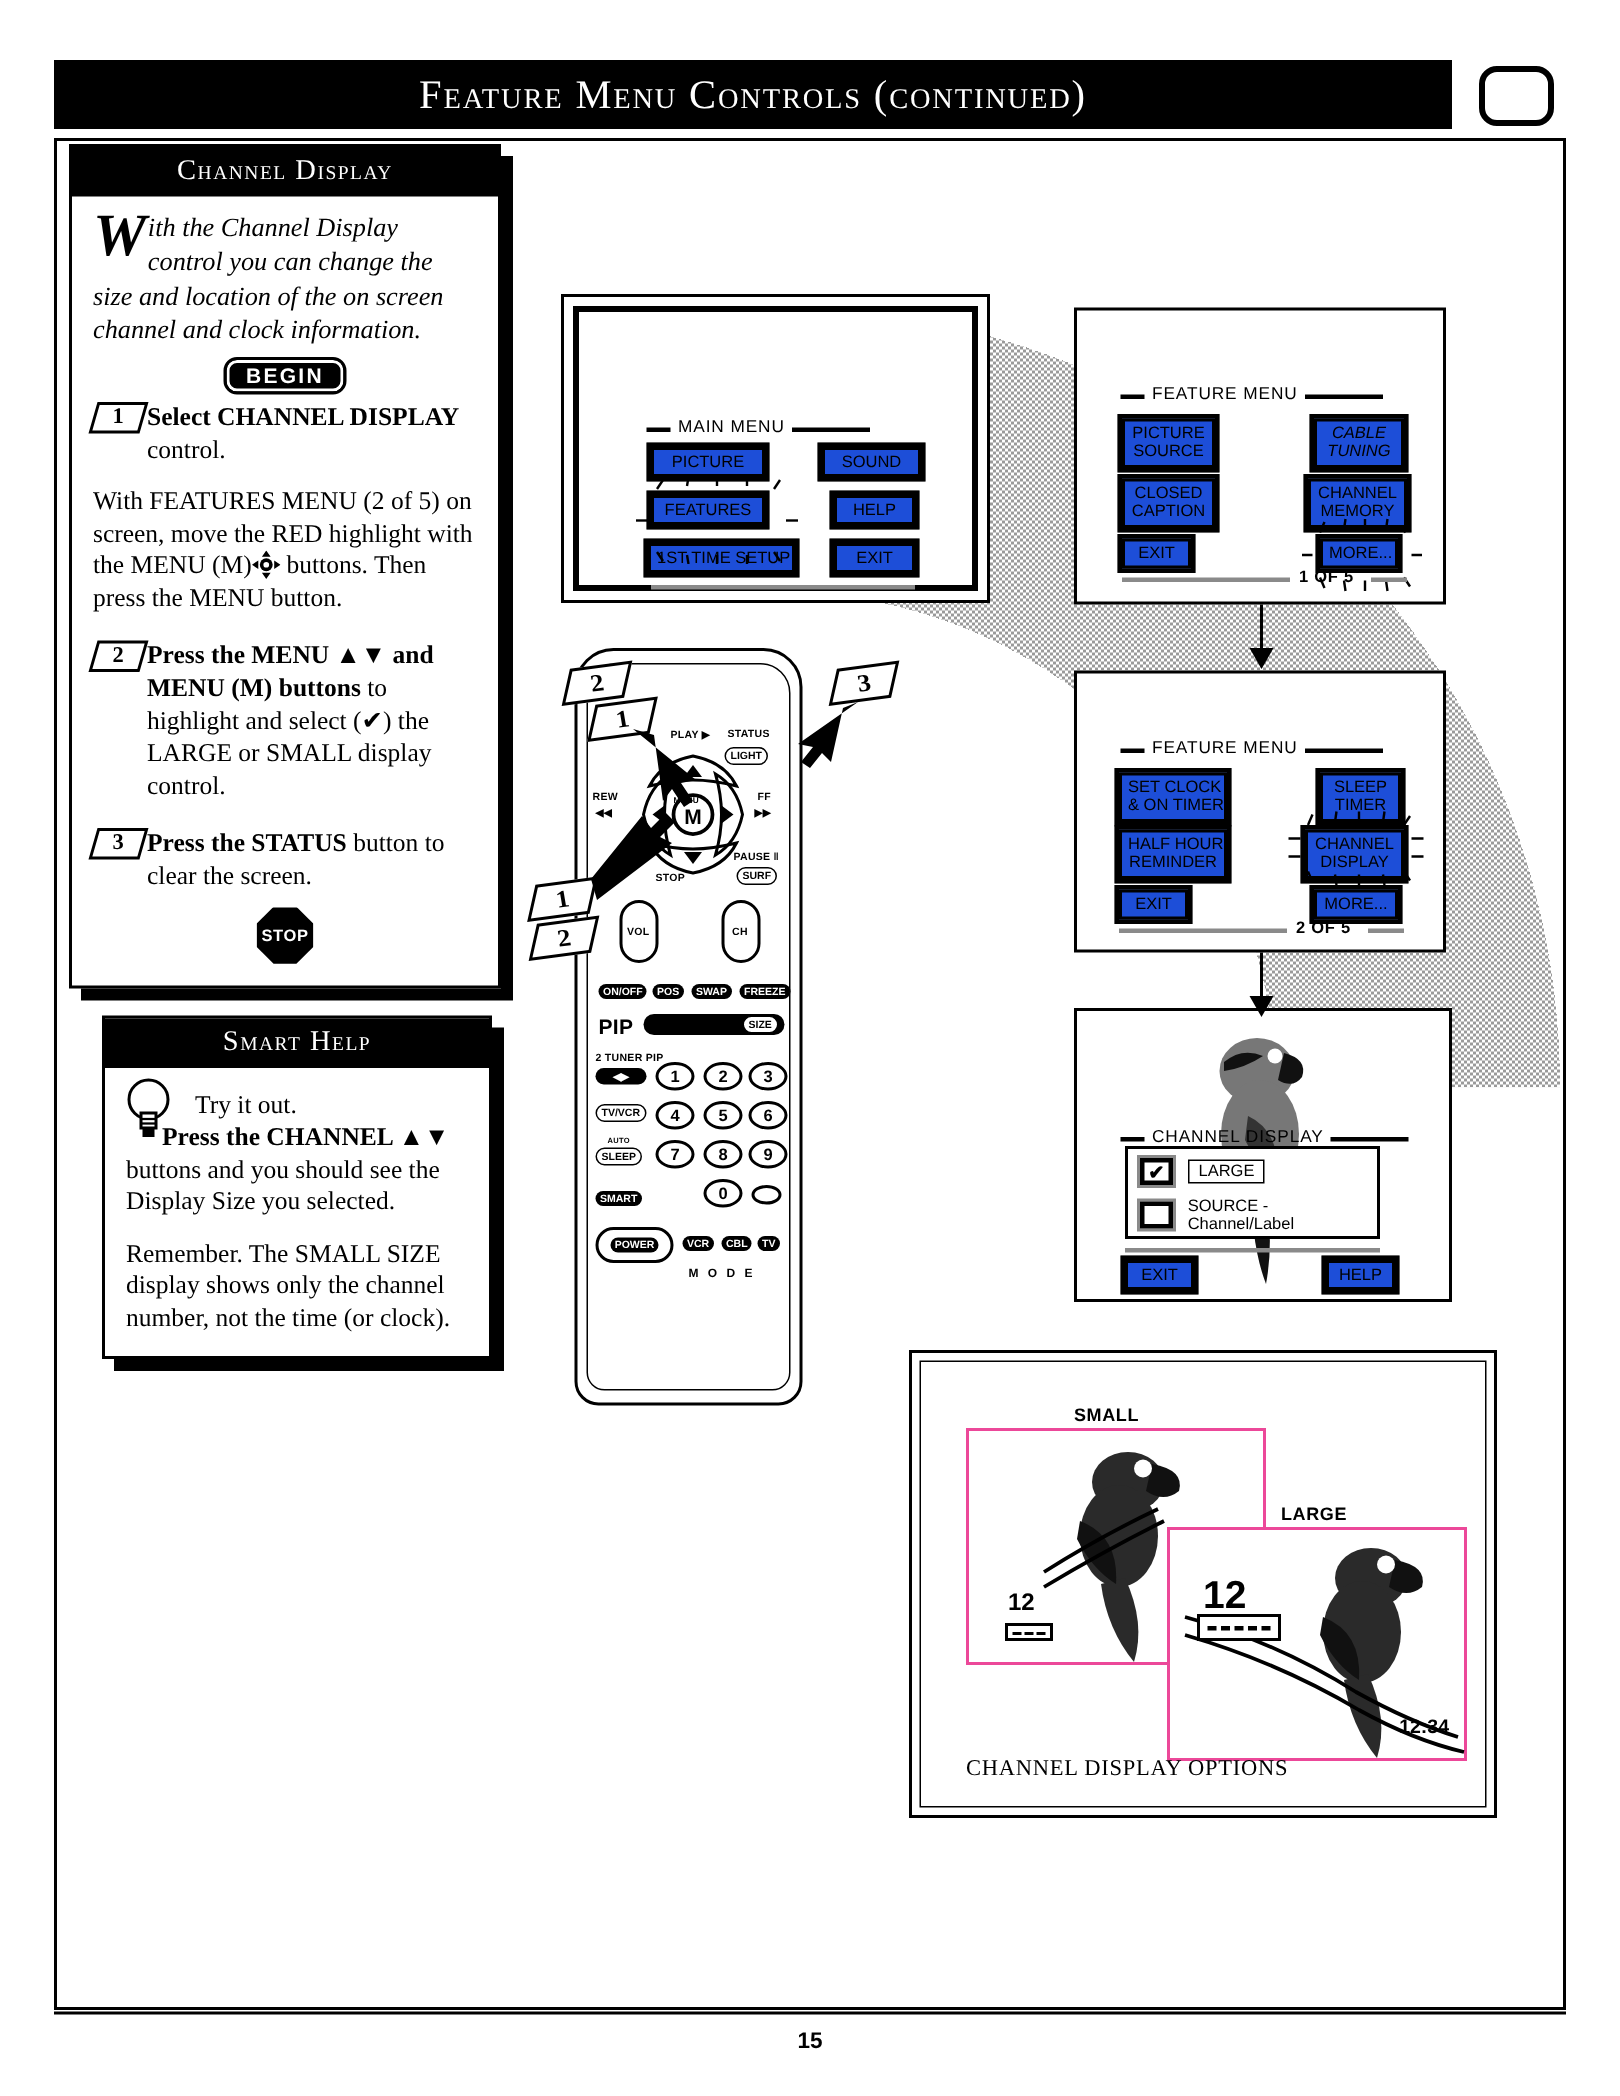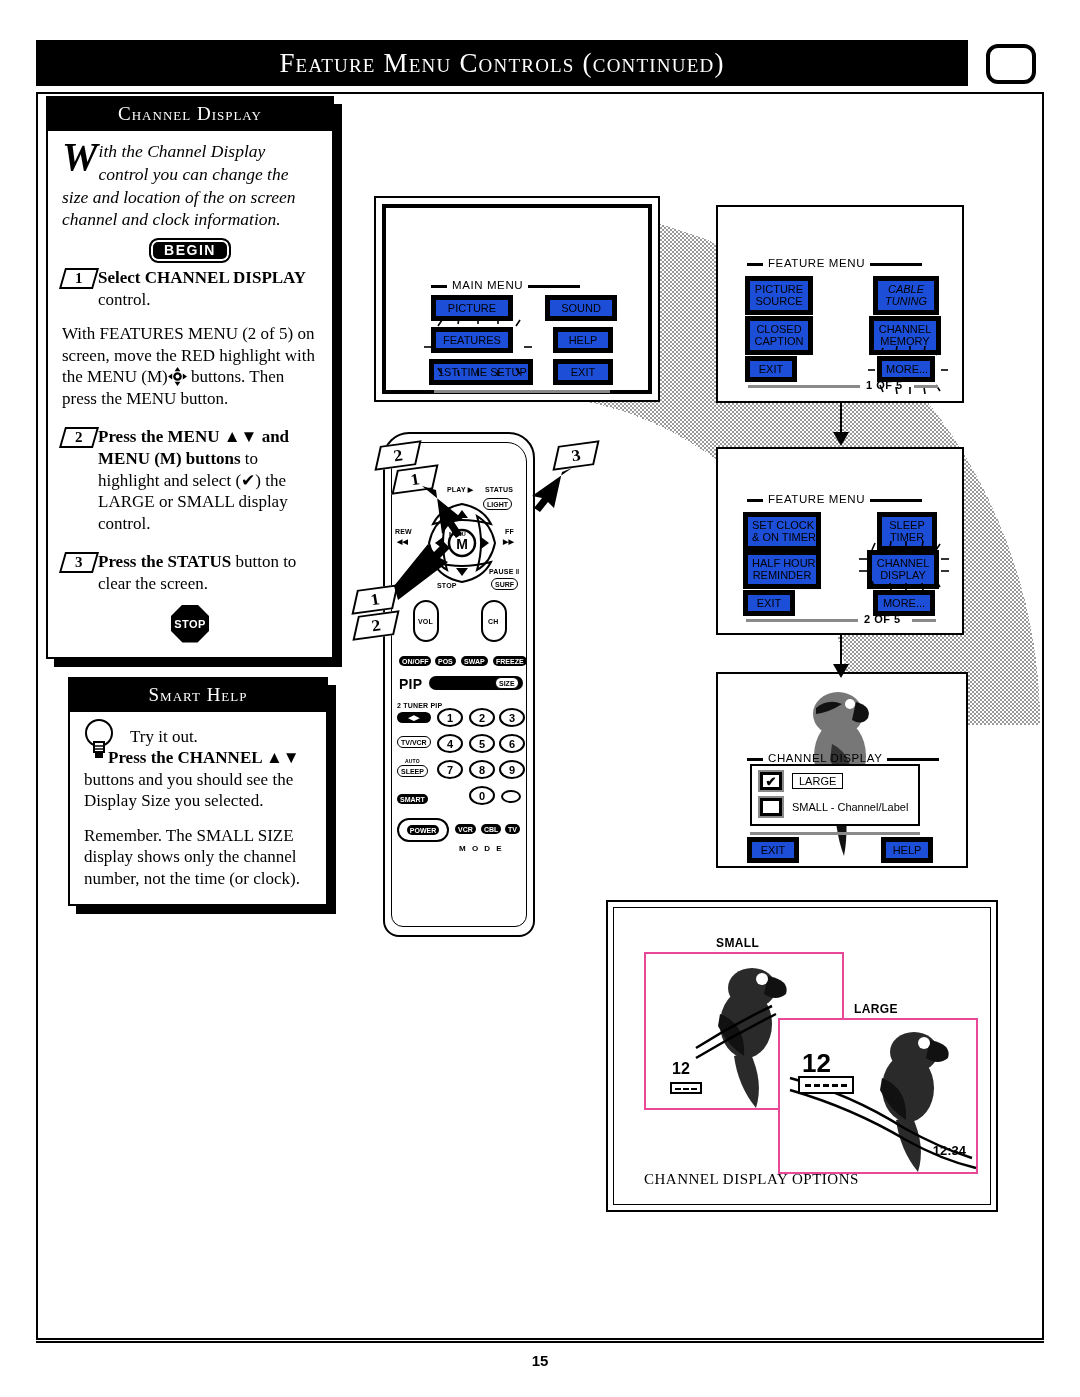--- a/index.html
+++ b/index.html
@@ -517,21 +517,21 @@
 
   <div class="menu-title" style="left:50px; top:78px;">CHANNEL DISPLAY</div>
 
   <div style="position:absolute; left:32px; top:90px; width:170px; height:62px; border:2px solid #000; background:#fff;">
     <div style="position:absolute; left:8px; top:6px; display:flex; align-items:center; gap:10px;">
       <span style="width:22px; height:18px; border:3px solid #000; box-shadow:0 0 0 2px #8a8a8a; display:flex; align-items:center; justify-content:center; font-size:13px; font-weight:bold; font-family:'Liberation Sans',sans-serif;">✔</span>
       <span style="font-family:'Liberation Sans',sans-serif; font-size:11px; border:1.5px solid #000; padding:1px 6px;">LARGE</span>
     </div>
     <div style="position:absolute; left:8px; top:32px; display:flex; align-items:center; gap:10px;">
       <span style="width:22px; height:18px; border:3px solid #000; box-shadow:0 0 0 2px #8a8a8a; background:#fff;"></span>
-      <span style="font-family:'Liberation Sans',sans-serif; font-size:11px;">SMALL - Channel/Label</span>
+      <span style="font-family:'Liberation Sans',sans-serif; font-size:11px;">SOURCE - Channel/Label</span>
     </div>
   </div>
 
   <div class="hrule" style="left:32px; top:158px; width:170px;"></div>
 
   <div class="mbtn" style="left:32px; top:166px; width:46px;">
     <span>EXIT</span>
   </div>
   <div class="mbtn" style="left:166px; top:166px; width:46px;">
     <span>HELP</span>

